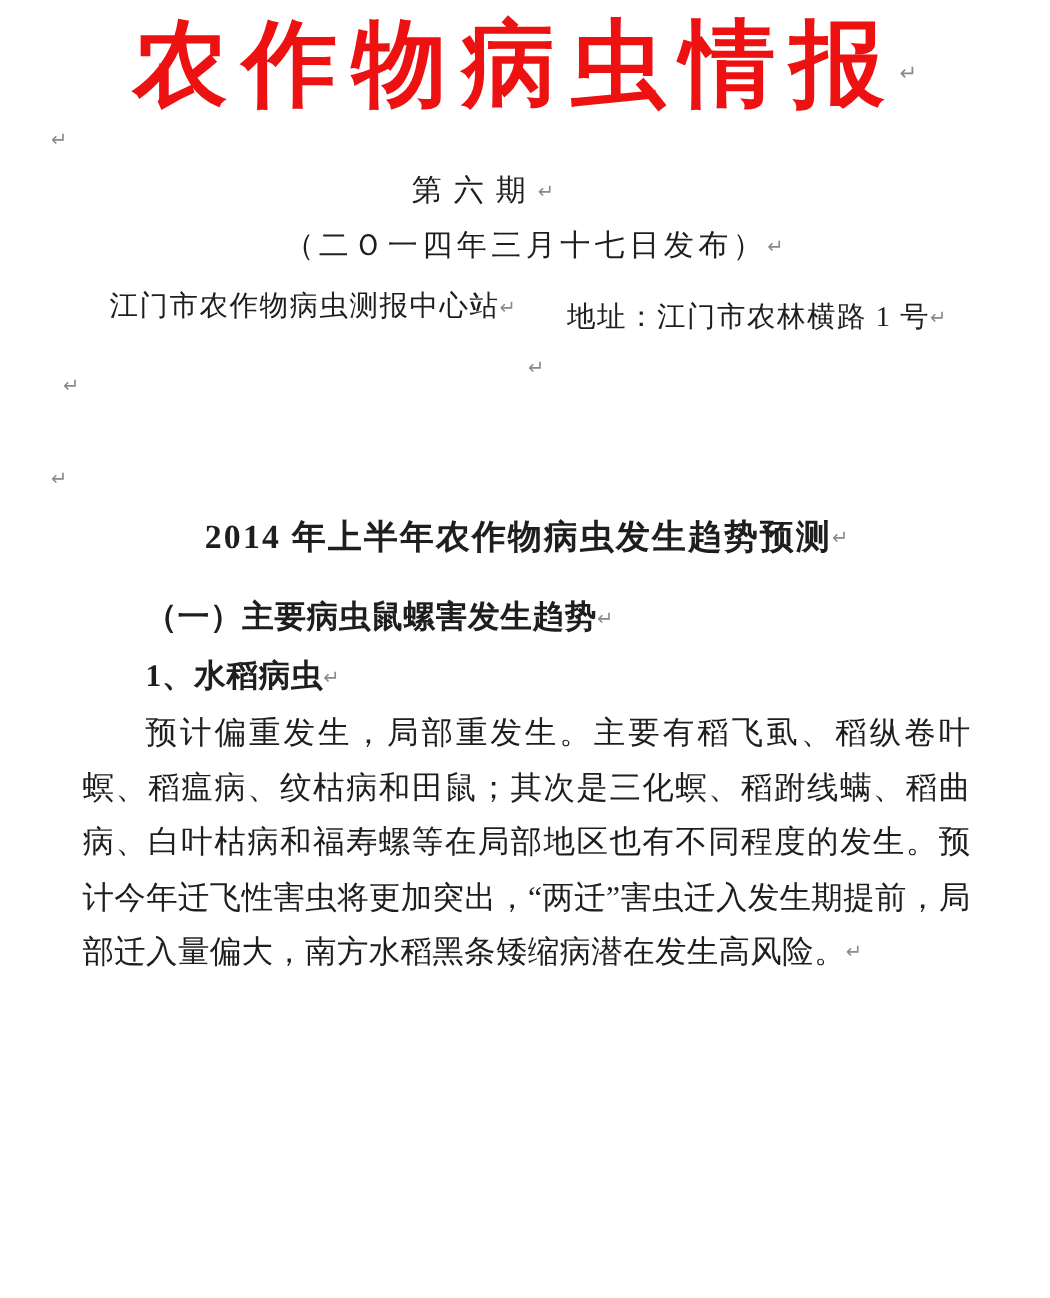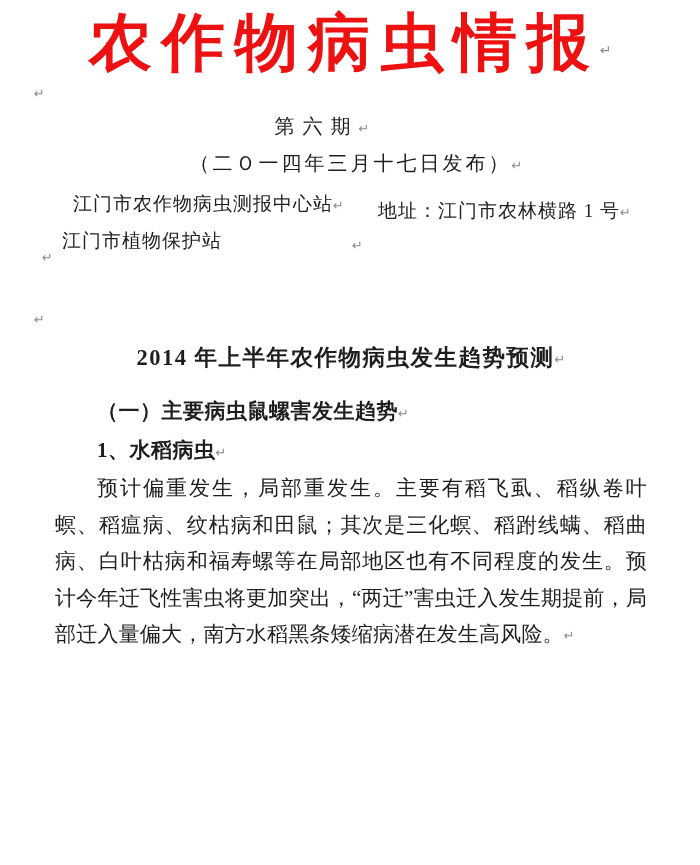--- a/index.html
+++ b/index.html
@@ -88,21 +88,20 @@
   <span class="mark-abs" style="left:34px;top:86px;">↵</span>
 
   <div class="issue-line"><span>第六期</span><span class="pmark">↵</span></div>
 
   <div class="date-line"><span>（二Ｏ一四年三月十七日发布）</span><span class="pmark">↵</span></div>
 
   <div class="org-line-1"><span>江门市农作物病虫测报中心站</span><span class="pmark">↵</span></div>
 
   <div class="address-line"><span>地址：江门市农林横路 1 号</span><span class="pmark">↵</span></div>
 
-  <div class="org-line-2"><span>江门市植物保护站</span></div>
 
   <span class="mark-abs" style="left:352px;top:238px;">↵</span>
   <span class="mark-abs" style="left:42px;top:250px;">↵</span>
 
 
   <span class="mark-abs" style="left:34px;top:312px;">↵</span>
 
   <div class="article">
 
     <h1 class="article-heading"><span>2014 年上半年农作物病虫发生趋势预测</span><span class="pmark">↵</span></h1>

